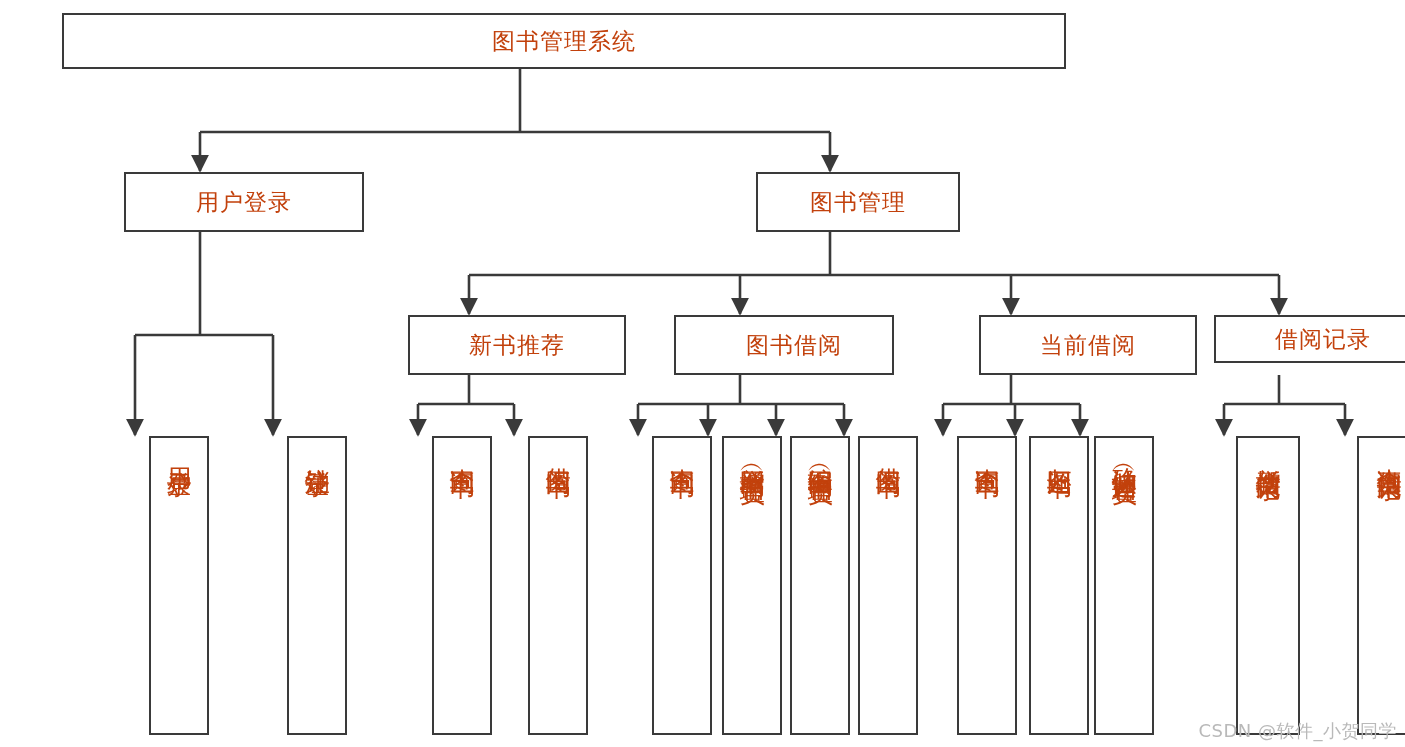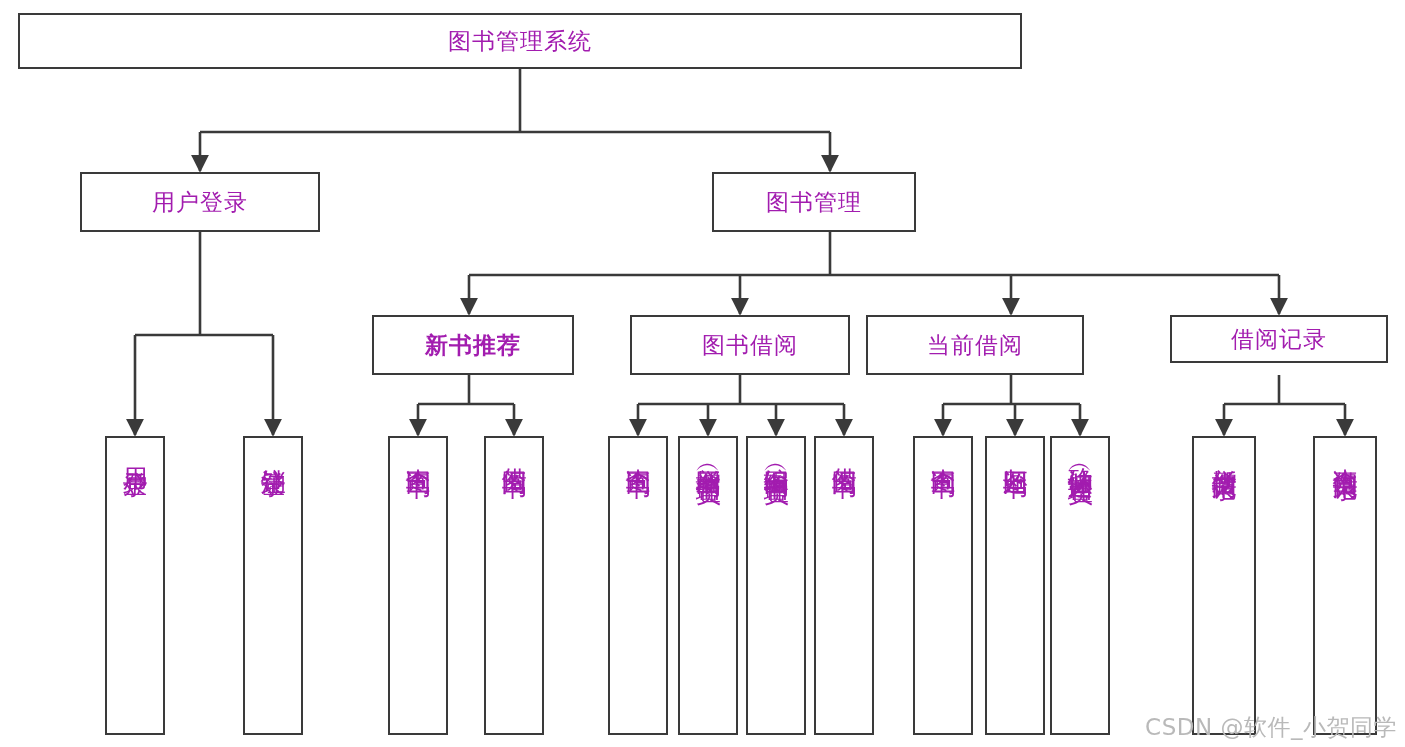--- a/index.html
+++ b/index.html
@@ -28,22 +28,23 @@
   }
   .node {
     position: absolute;
     box-sizing: border-box;
     background: #ffffff;
     border: 2px solid #3a3a3a;
     display: flex;
     align-items: center;
     justify-content: center;
     text-align: center;
-    color: #a21caf;
+    color: #c2410c;
     z-index: 2;
+    margin-left: 44px;
   }
   .node-label {
     display: block;
     line-height: 1.22;
   }
   
   .node.h {
     font-size: 23px;
   }
   .node.h .node-label {
@@ -61,21 +62,21 @@
     text-orientation: upright;
     -webkit-writing-mode: vertical-rl;
     line-height: 1.02;
     letter-spacing: 2px;
     white-space: nowrap;
   }
   .watermark {
     position: absolute;
     right: 8px;
     bottom: 4px;
-    font-size: 23px;
+    font-size: 18px;
     color: #b9b9b9;
     letter-spacing: 0.5px;
     white-space: nowrap;
     z-index: 3;
     font-family: "DejaVu Sans", "Liberation Sans", sans-serif;
   }
 </style>
 </head>
 <body>
 
@@ -128,27 +129,27 @@
     <span class="node-label">图书管理系统</span>
   </div>
 
   <div class="node h" id="l1-0" style="left: 80px; top: 172px; width: 240px; height: 60px;">
     <span class="node-label">用户登录</span>
   </div>
   <div class="node h" id="l1-1" style="left: 712px; top: 172px; width: 204px; height: 60px;">
     <span class="node-label">图书管理</span>
   </div>
 
-  <div class="node h" id="l2-0" style="left: 372px; top: 315px; width: 202px; height: 60px; font-weight: bold;">
+  <div class="node h" id="l2-0" style="left: 364px; top: 315px; width: 218px; height: 60px;">
     <span class="node-label">新书推荐</span>
   </div>
   <div class="node h" id="l2-1" style="left: 630px; top: 315px; width: 220px; height: 60px; padding-left: 20px;">
     <span class="node-label">图书借阅</span>
   </div>
-  <div class="node h" id="l2-2" style="left: 866px; top: 315px; width: 218px; height: 60px;">
+  <div class="node h" id="l2-2" style="left: 935px; top: 315px; width: 218px; height: 60px;">
     <span class="node-label">当前借阅</span>
   </div>
   <div class="node h" id="l2-3" style="left: 1170px; top: 315px; width: 218px; height: 48px;">
     <span class="node-label">借阅记录</span>
   </div>
 
   <div class="node v" id="lf-0" style="left: 105px; top: 436px; width: 60px; height: 299px;">
     <span class="node-label">用户登录</span>
   </div>
   <div class="node v" id="lf-1" style="left: 243px; top: 436px; width: 60px; height: 299px;">

